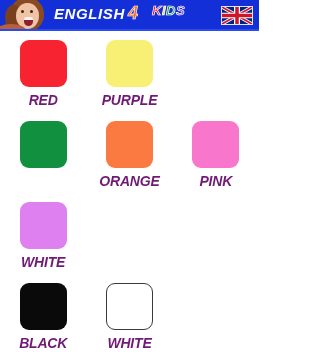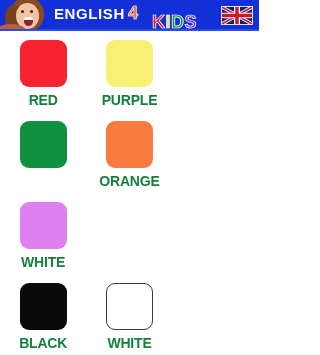--- a/index.html
+++ b/index.html
@@ -2,21 +2,21 @@
 <html><head>
 <meta charset="utf-8">
 <style>
   * { margin:0; padding:0; box-sizing:border-box; }
   html, body {
     width:259px; height:355px;
     background:#ffffff;
     font-family:"Liberation Sans", sans-serif;
     overflow:hidden;
   }
-  #app { position:relative; width:259px; height:355px; background:#fff; }
+  #app { position:relative; width:259px; height:355px; background:#fff;font-style:italic; }
 
   
   .header {
     position:relative;
     width:259px; height:31px;
     background:#1330D8;
     overflow:hidden;
   }
   .header-underline {
     position:absolute; left:0; top:29px;
@@ -81,22 +81,22 @@
     color:#ffffff;
     font-family:"Liberation Sans", sans-serif;
   }
   .title-four {
     position:absolute; left:128px; top:3px;
     font-size:18px; font-weight:bold;
     color:#F36B22;
     -webkit-text-stroke:0.6px #ffffff;
   }
   .title-kids {
-    position:absolute; left:152px; top:12px;
-    font-size:18px; font-weight:bold;
+    position:absolute; left:152px; top:3px;
+    font-size:13px; font-weight:bold;
     letter-spacing:0.5px;
   }
   .title-kids span { -webkit-text-stroke:0.7px #ffffff; }
   .tk-k { color:#E21B2C; }
   .tk-i { color:#F4E23A; }
   .tk-d { color:#1E9B3E; }
   .tk-s { color:#7B3FD4; }
 
   
   .flag {
@@ -128,21 +128,21 @@
     width:47px; height:47px;
     border-radius:9px;
   }
   .swatch.white-sw {
     border:1.5px solid #3a3a3a;
   }
   .label {
     margin-top:5px;
     font-size:14px;
     font-weight:bold;
-    color:#15803d;
+    color:#701a75;
     letter-spacing:-0.2px;
     font-family:"Liberation Sans", sans-serif;
     white-space:nowrap;
   }
   .cell.empty { visibility:hidden; }
 </style>
 </head>
 <body>
 
 <div id="app">
@@ -195,20 +195,24 @@
     </div>
 
     <div class="row r2">
       <div class="cell">
         <div class="swatch" style="background: rgb(17, 145, 64);"></div>
       </div>
       <div class="cell">
         <div class="swatch" style="background: rgb(251, 122, 66);"></div>
         <div class="label">ORANGE</div>
       </div>
+      <div class="cell">
+        <div class="swatch" style="background: rgb(248, 119, 204);"></div>
+        <div class="label">PINK</div>
+      </div>
     </div>
 
     <div class="row r3">
       <div class="cell">
         <div class="swatch" style="background: rgb(222, 128, 239);"></div>
         <div class="label">WHITE</div>
       </div>
     </div>
 
     <div class="row r4">

